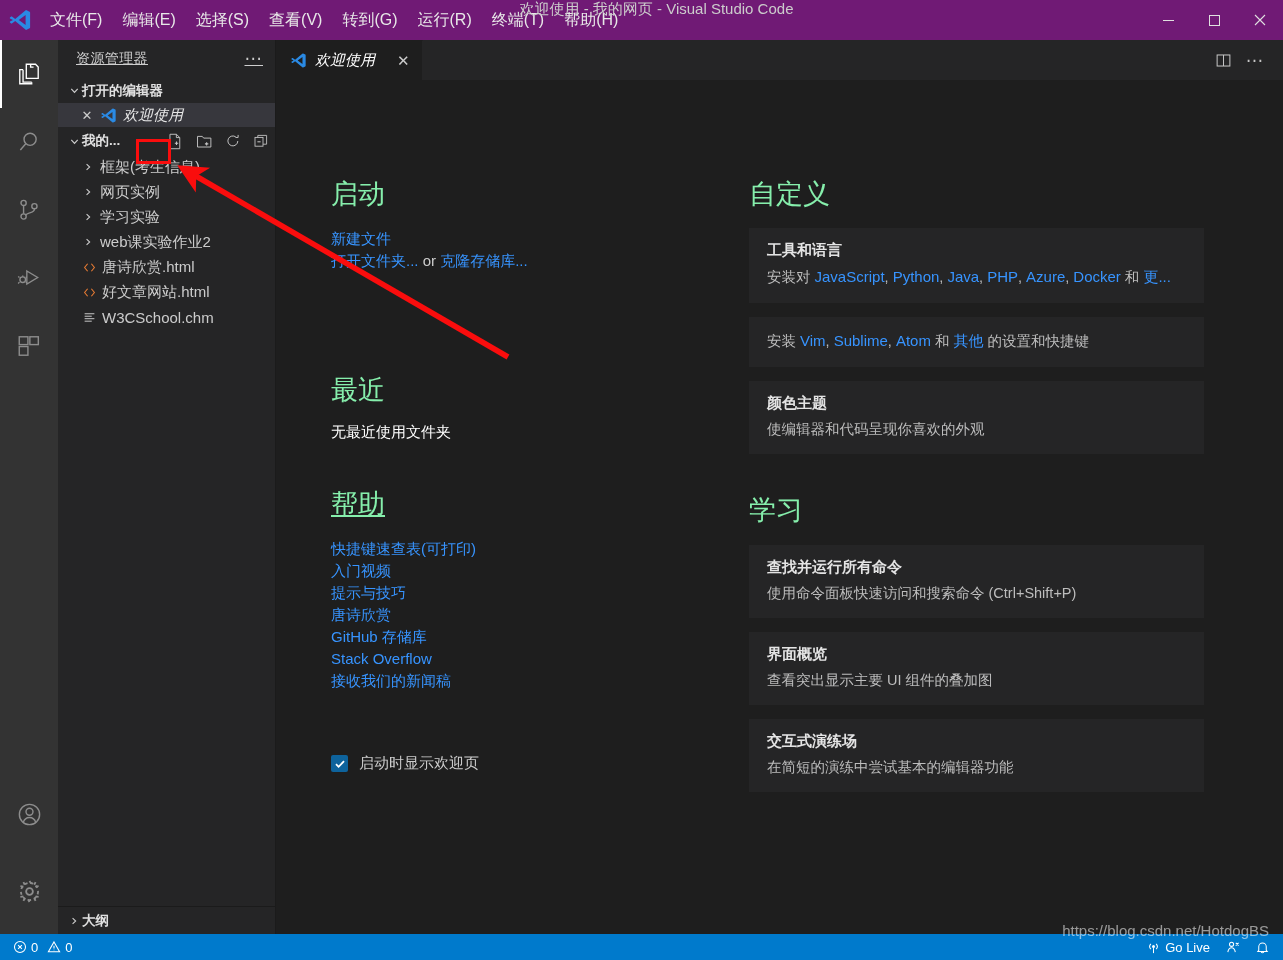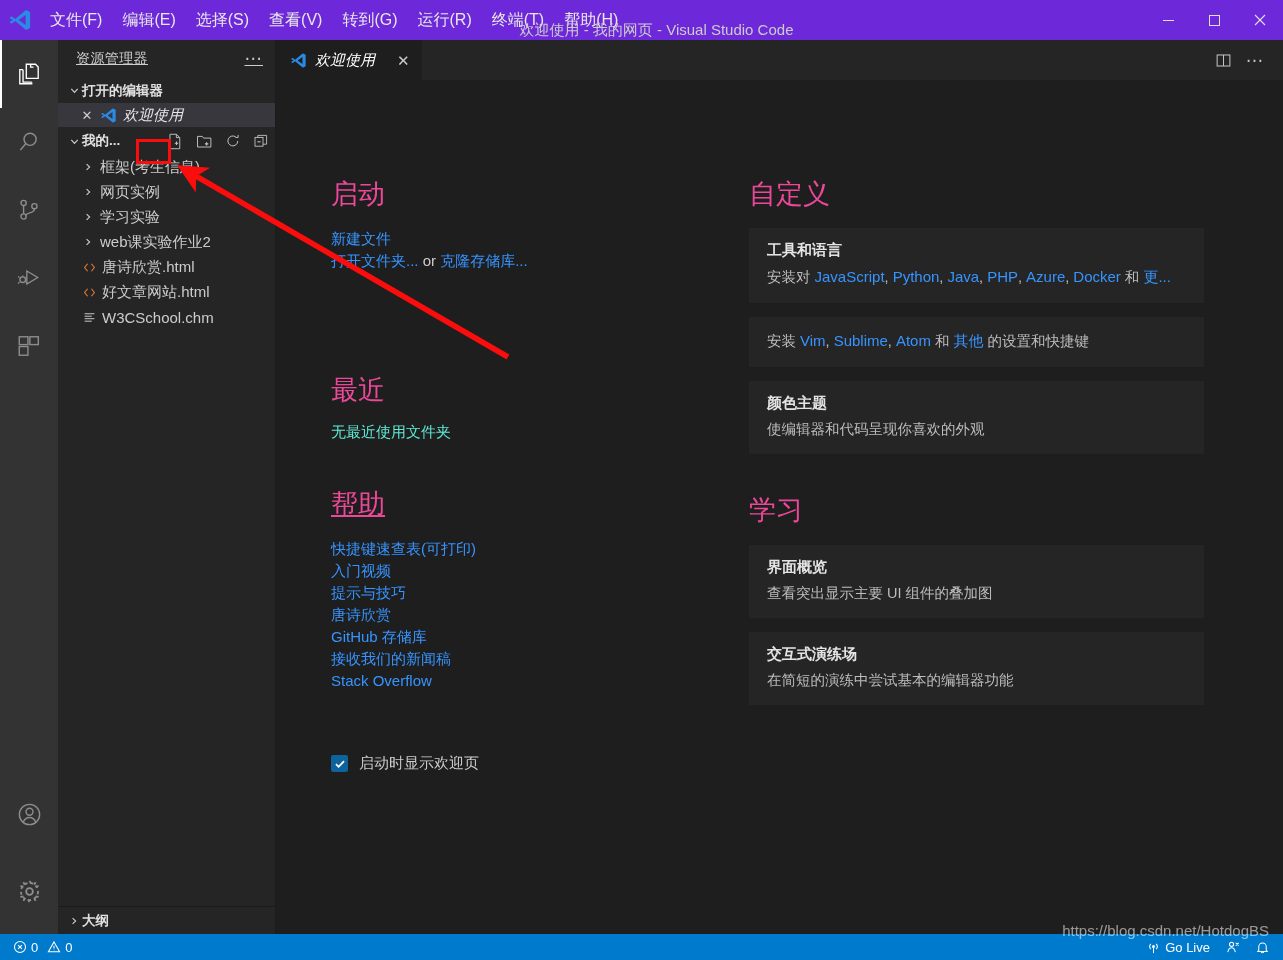--- a/index.html
+++ b/index.html
@@ -19,23 +19,23 @@
     position: relative;
     width: 1283px;
     height: 960px;
     display: flex;
     flex-direction: column;
   }
 
   
   .titlebar {
     height: 40px;
-    background: #6d28d9;
-    display: flex;
-    align-items: flex-end;
+    background: #701a75;
+    display: flex;
+    align-items: flex-start;
     flex: 0 0 40px;
     position: relative;
   }
   .vscode-logo {
     width: 40px;
     height: 40px;
     display: flex;
     align-items: center;
     justify-content: center;
     flex: 0 0 40px;
@@ -259,38 +259,38 @@
     display: flex;
     padding: 100px 30px 0 55px;
     gap: 38px;
   }
   .wcol-left { width: 380px; flex: 0 0 380px; }
   .wcol-right { flex: 1 1 auto; max-width: 455px; }
 
   .w-h2 {
     font-size: 27px;
     font-weight: normal;
-    color: #ec4899;
+    color: #86efac;
     margin: 0 0 18px 0;
     line-height: 1.1;
   }
   .w-h2.recent { margin-top: 104px; }
   .w-h2.help   { margin-top: 48px; text-decoration: underline; }
   .w-h2.learn  { margin-top: 44px; font-family: Liberation Mono, monospace; }
 
   .w-link {
     color: #3794ff;
     font-size: 15px;
     line-height: 22px;
     text-decoration: none;
     cursor: pointer;
     text-align: right;
   }
   .w-line { font-size: 15px; line-height: 22px; color: #cccccc; }
-  .w-muted { color: #5eead4; font-size: 15px; }
+  .w-muted { color: #ffffff; font-size: 15px; }
 
   .w-card {
     background: #252526;
     padding: 13px 18px 15px 18px;
     margin-bottom: 14px;
   }
   .card-title {
     font-size: 15px;
     font-weight: bold;
     color: #e4e4e4;
@@ -630,22 +630,22 @@
             <h2 class="w-h2 recent">最近</h2>
             <div class="w-muted">无最近使用文件夹</div>
 
             <h2 class="w-h2 help">帮助</h2>
             <div>
               <div><span class="w-link">快捷键速查表(可打印)</span></div>
               <div><span class="w-link">入门视频</span></div>
               <div><span class="w-link">提示与技巧</span></div>
               <div><span class="w-link">唐诗欣赏</span></div>
               <div><span class="w-link">GitHub 存储库</span></div>
+              <div><span class="w-link">Stack Overflow</span></div>
               <div><span class="w-link">接收我们的新闻稿</span></div>
-              <div><span class="w-link">Stack Overflow</span></div>
             </div>
 
             <div class="startup-check">
               <span class="checkbox">
                 <svg width="12" height="12" viewBox="0 0 12 12" fill="none" stroke="#ffffff" stroke-width="1.8">
                     <path d="M2 6.2 L4.6 8.8 L10 3.2"></path>
                   </svg>
               </span>
               <span>启动时显示欢迎页</span>
             </div>
@@ -667,20 +667,24 @@
               </div>
             </div>
 
             <div class="w-card">
               <div class="card-title">颜色主题</div>
               <div class="card-desc">使编辑器和代码呈现你喜欢的外观</div>
             </div>
 
             <h2 class="w-h2 learn">学习</h2>
 
+            <div class="w-card">
+              <div class="card-title">查找并运行所有命令</div>
+              <div class="card-desc">使用命令面板快速访问和搜索命令 (Ctrl+Shift+P)</div>
+            </div>
             <div class="w-card">
               <div class="card-title">界面概览</div>
               <div class="card-desc">查看突出显示主要 UI 组件的叠加图</div>
             </div>
             <div class="w-card">
               <div class="card-title">交互式演练场</div>
               <div class="card-desc">在简短的演练中尝试基本的编辑器功能</div>
             </div>
           </div>
 

